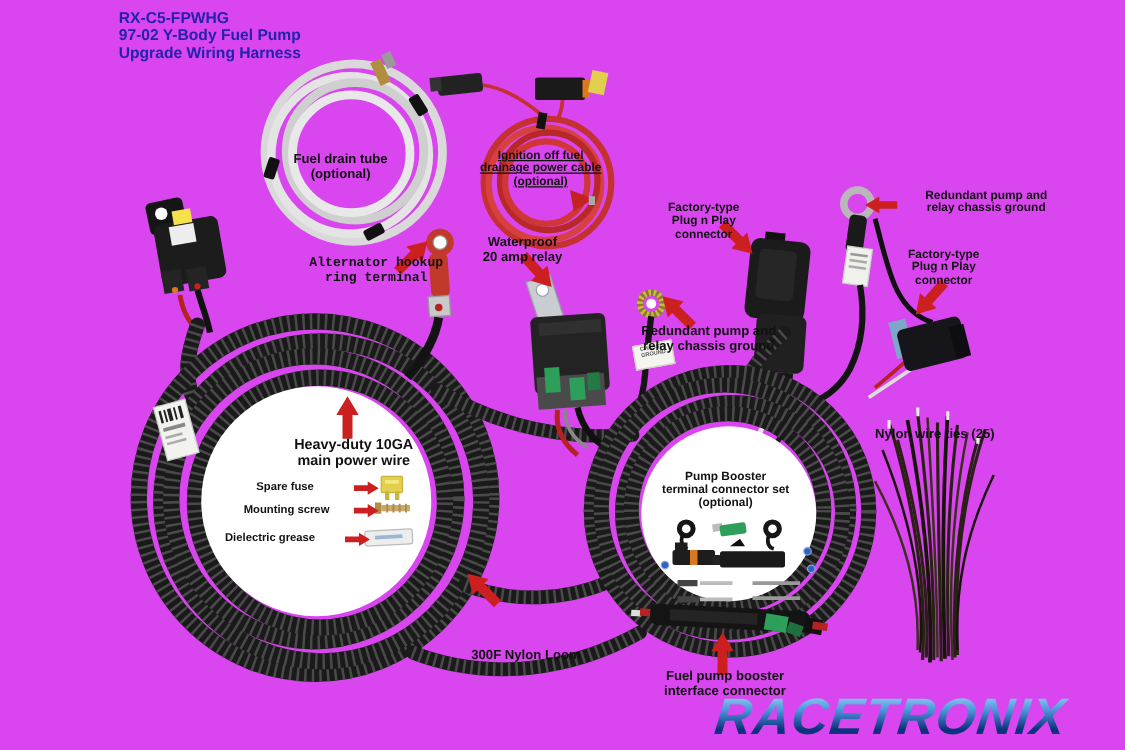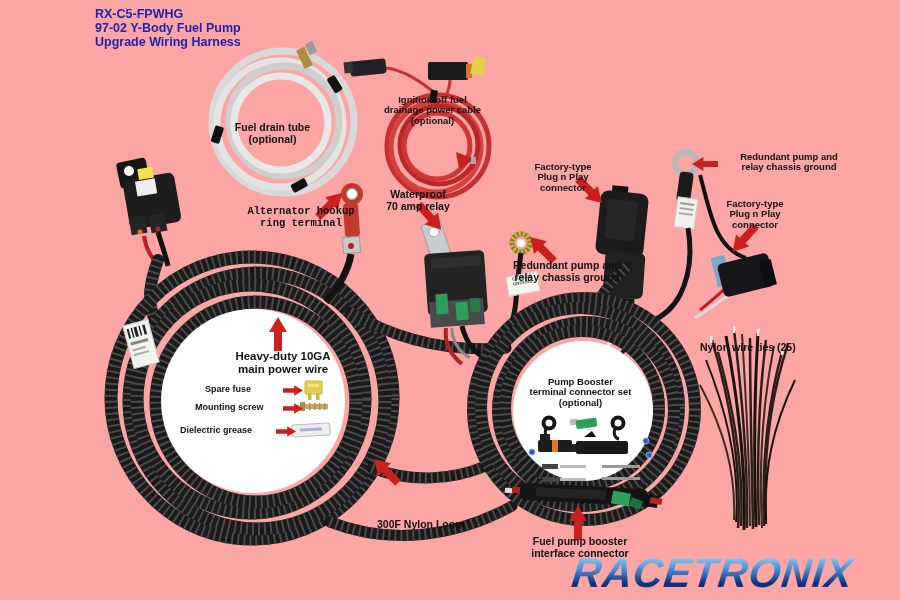--- a/index.html
+++ b/index.html
@@ -1,17 +1,17 @@
 <!DOCTYPE html>
 <html style="--title-blue: #2222aa; --arrow-red: #cc2020; --label-text: #111111; --brand-blue-dark: #0c2f7a; --brand-blue-light: #9fd8f7; --loom-black: #1a1a1a; --cable-red: #c53030; --relay-green: #2e9e5b; --tube-gray: #d9d9d9;"><head>
 <meta charset="utf-8">
 <title>RX-C5-FPWHG</title>
 <style>
   html,body{margin:0;padding:0;background:#fff;}
-  .stage{position:relative;width:900px;height:600px;background:#fca5a5;overflow:hidden;
+  .stage{position:relative;width:900px;height:600px;background:#d946ef;overflow:hidden;
          font-family:"Liberation Sans",sans-serif;}
   .stage svg.art{position:absolute;left:0;top:0;z-index:1;}
   .title{position:absolute;left:95px;top:7px;z-index:3;color:var(--title-blue);
          font-weight:bold;font-size:12.5px;line-height:1.12;}
   .callout{position:absolute;z-index:3;color:var(--label-text);font-weight:bold;
            font-size:10.5px;line-height:1.1;text-align:center;white-space:pre-line;}
   .callout.sm{font-size:9.5px;}
   .callout.xs{font-size:9px;}
   .callout.left{text-align:left;margin-top:32px;}
   .callout.right{text-align:left;}
@@ -264,27 +264,27 @@
   </svg>
 
   <div class="title">
     <div>RX-C5-FPWHG</div>
     <div>97-02 Y-Body Fuel Pump</div>
     <div>Upgrade Wiring Harness</div>
   </div>
 
   <div class="callout" style="left:205px;top:122px;width:135px;">Fuel drain tube
 (optional)</div>
-  <div class="callout sm" style="left:365px;top:95px;width:135px;">Ignition off fuel
+  <div class="callout sm" style="left:365px;top:120px;width:135px;text-decoration:underline;">Ignition off fuel
 drainage power cable
 (optional)</div>
   <div class="callout" style="left:237px;top:206px;width:128px;font-family:Liberation Mono, monospace;">Alternator hookup
 ring terminal</div>
   <div class="callout" style="left:362px;top:189px;width:112px;">Waterproof
-70 amp relay</div>
+20 amp relay</div>
   <div class="callout sm" style="left:507px;top:162px;width:112px;">Factory-type
 Plug n Play
 connector</div>
   <div class="callout" style="left:494px;top:260px;width:146px;">Redundant pump and
 relay chassis ground</div>
   <div class="callout sm" style="left:713px;top:152px;width:152px;">Redundant pump and
 relay chassis ground</div>
   <div class="callout sm" style="left:700px;top:199px;width:110px;">Factory-type
 Plug n Play
 connector</div>

